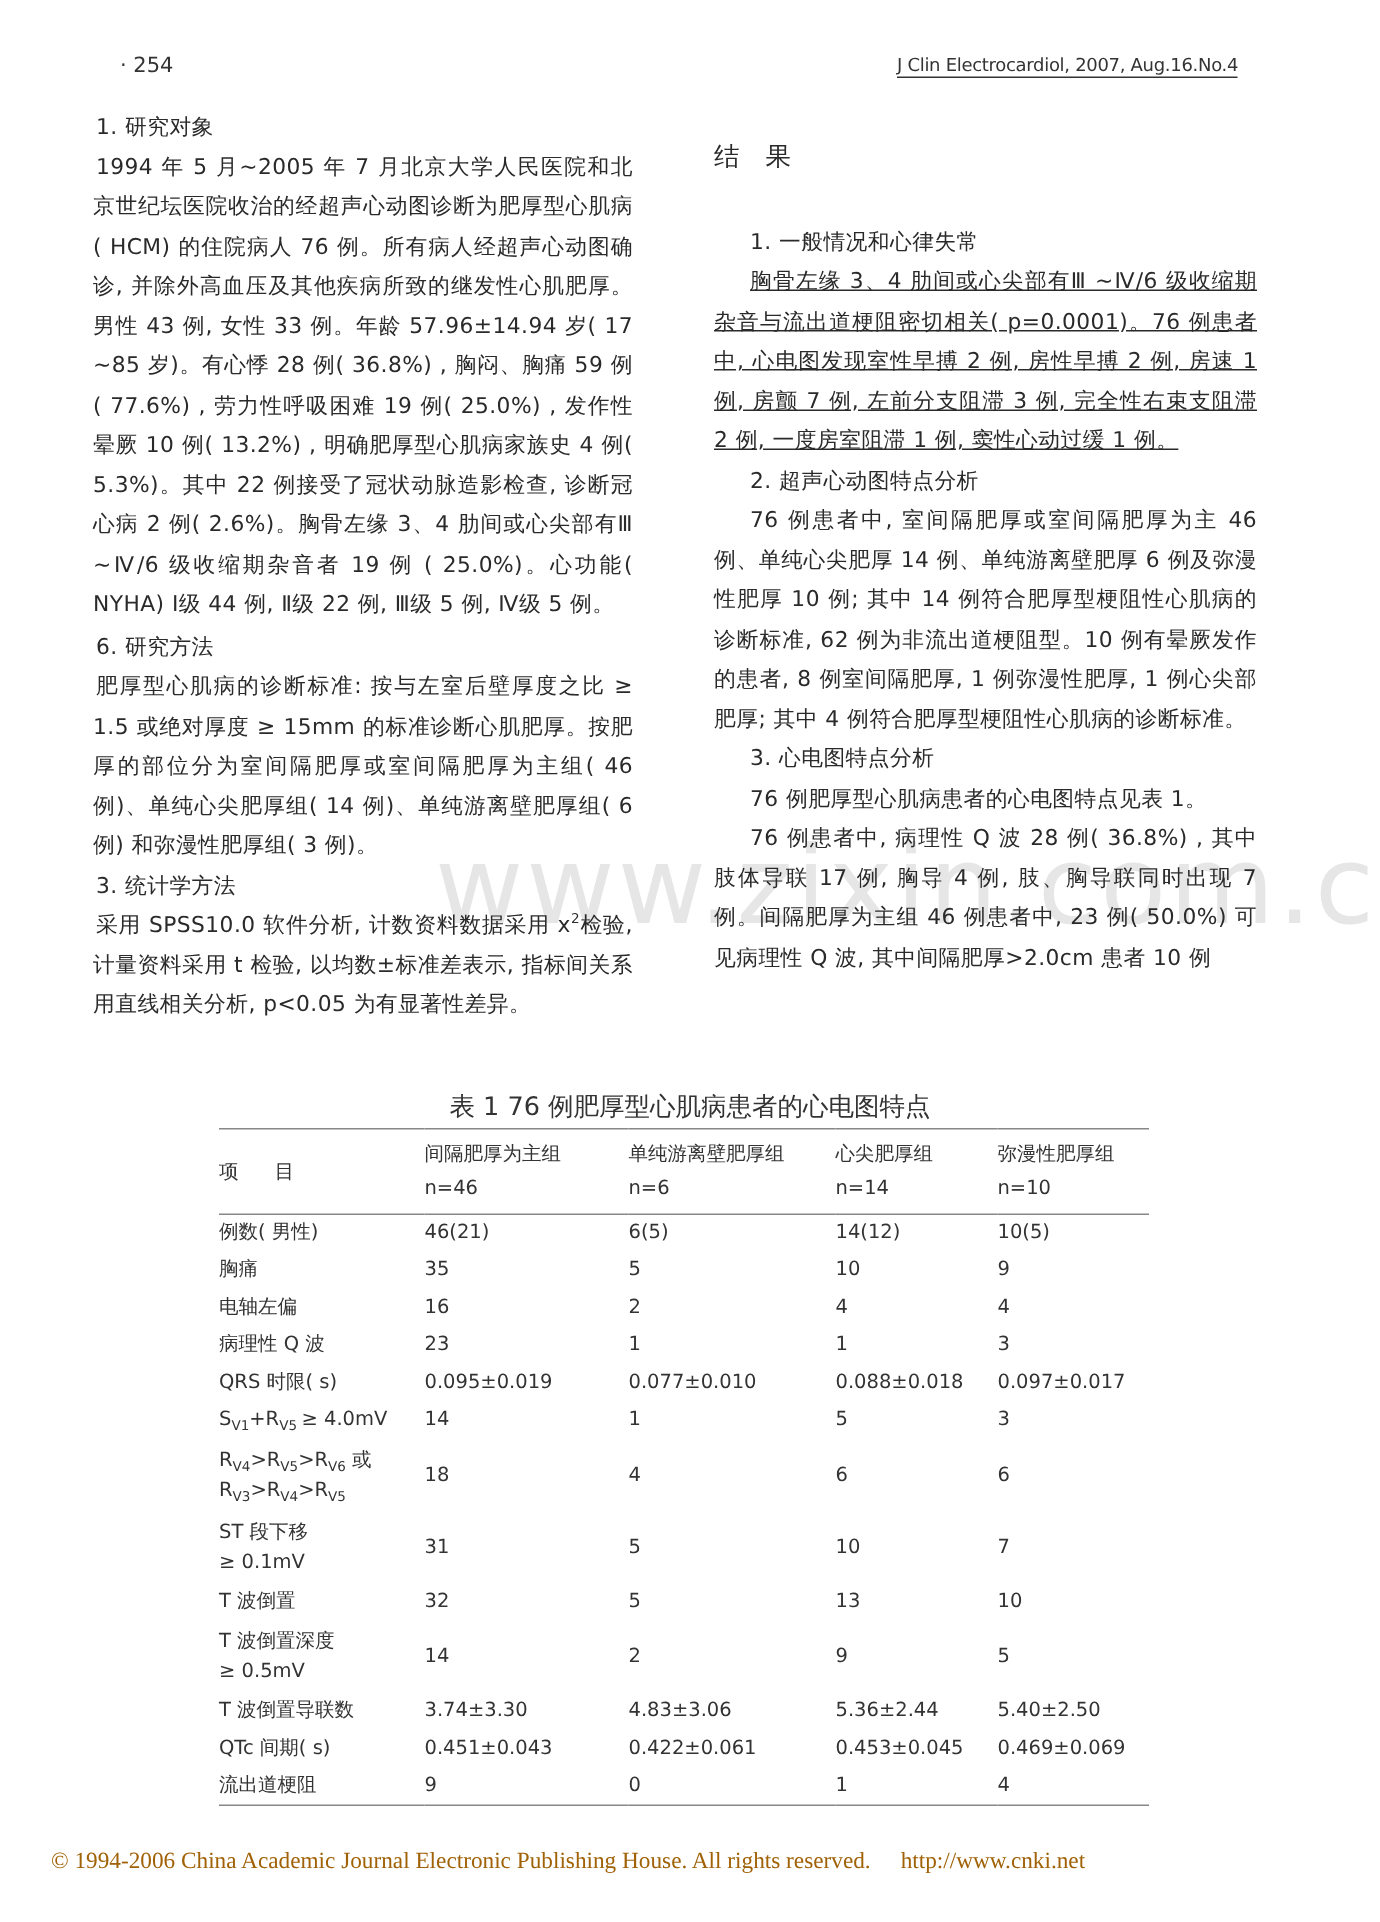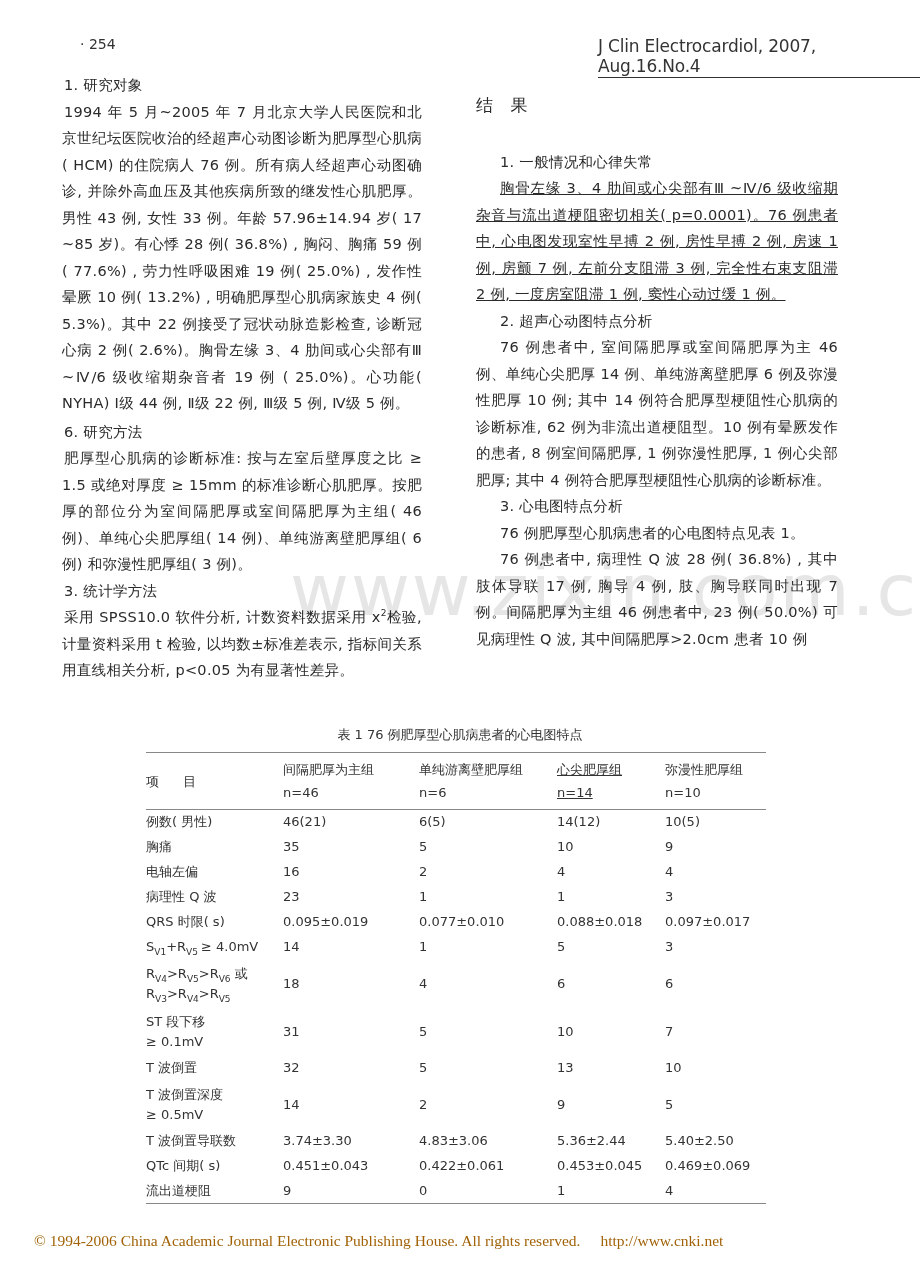--- a/index.html
+++ b/index.html
@@ -9,21 +9,21 @@
       font-family: "DejaVu Sans", "Liberation Sans", sans-serif;
       color: #2a2a2a;
       overflow: hidden;
     }
     .page-number {
       position: absolute; left: 80px; top: 36px;
       font-size: 14px; color: #333;
     }
     .journal-header {
       position: absolute; left: 598px; top: 36px;
-      font-size: 17px; color: #333;
+      font-size: 12px; color: #333;
       border-bottom: 1px solid #333;
       padding-bottom: 1px;
       letter-spacing: -0.2px;
     }
     .col {
       position: absolute;
       top: 72px;
       width: 360px;
       font-size: 14.5px;
       line-height: 26.5px;
@@ -50,41 +50,41 @@
       color: #e6e6e6;
       letter-spacing: 2px;
       z-index: 0;
       white-space: nowrap;
       font-family: "DejaVu Sans", sans-serif;
     }
     .col, .table-wrap { z-index: 1; }
 
     .table-caption {
       position: absolute; left: 0; width: 920px; top: 726px;
-      text-align: center; font-size: 13px; color: #333;
+      text-align: center; font-size: 17px; color: #333;
     }
     .table-wrap {
       position: absolute; left: 146px; top: 752px; width: 620px;
     }
     table {
       width: 100%;
       border-collapse: collapse;
       font-size: 13px;
       color: #333;
     }
     thead tr { border-top: 1.5px solid #888; border-bottom: 1.5px solid #888; }
     tbody tr:last-child { border-bottom: 1.5px solid #888; }
     th, td { text-align: left; font-weight: normal; vertical-align: middle; }
     th { padding: 5px 0 5px 0; line-height: 23px; }
     td { padding: 0; line-height: 18px; height: 25px; }
     td.multi { line-height: 20px; padding: 4px 0; height: auto; }
     .c0 { width: 137px; }
     .c1 { width: 136px; }
     .c2 { width: 138px; }
-    .c3 { width: 108px; text-decoration: underline; }
+    .c3 { width: 108px; }
     .c4 { width: 101px; }
     .item-head { letter-spacing: 10px; }
 
     .copyright {
       position: absolute; left: 34px; top: 1232px;
       font-family: "Liberation Serif", "DejaVu Serif", serif;
       font-size: 15.5px; color: #a16207;
       white-space: nowrap;
     }
     .copyright-url { margin-left: 20px; }

